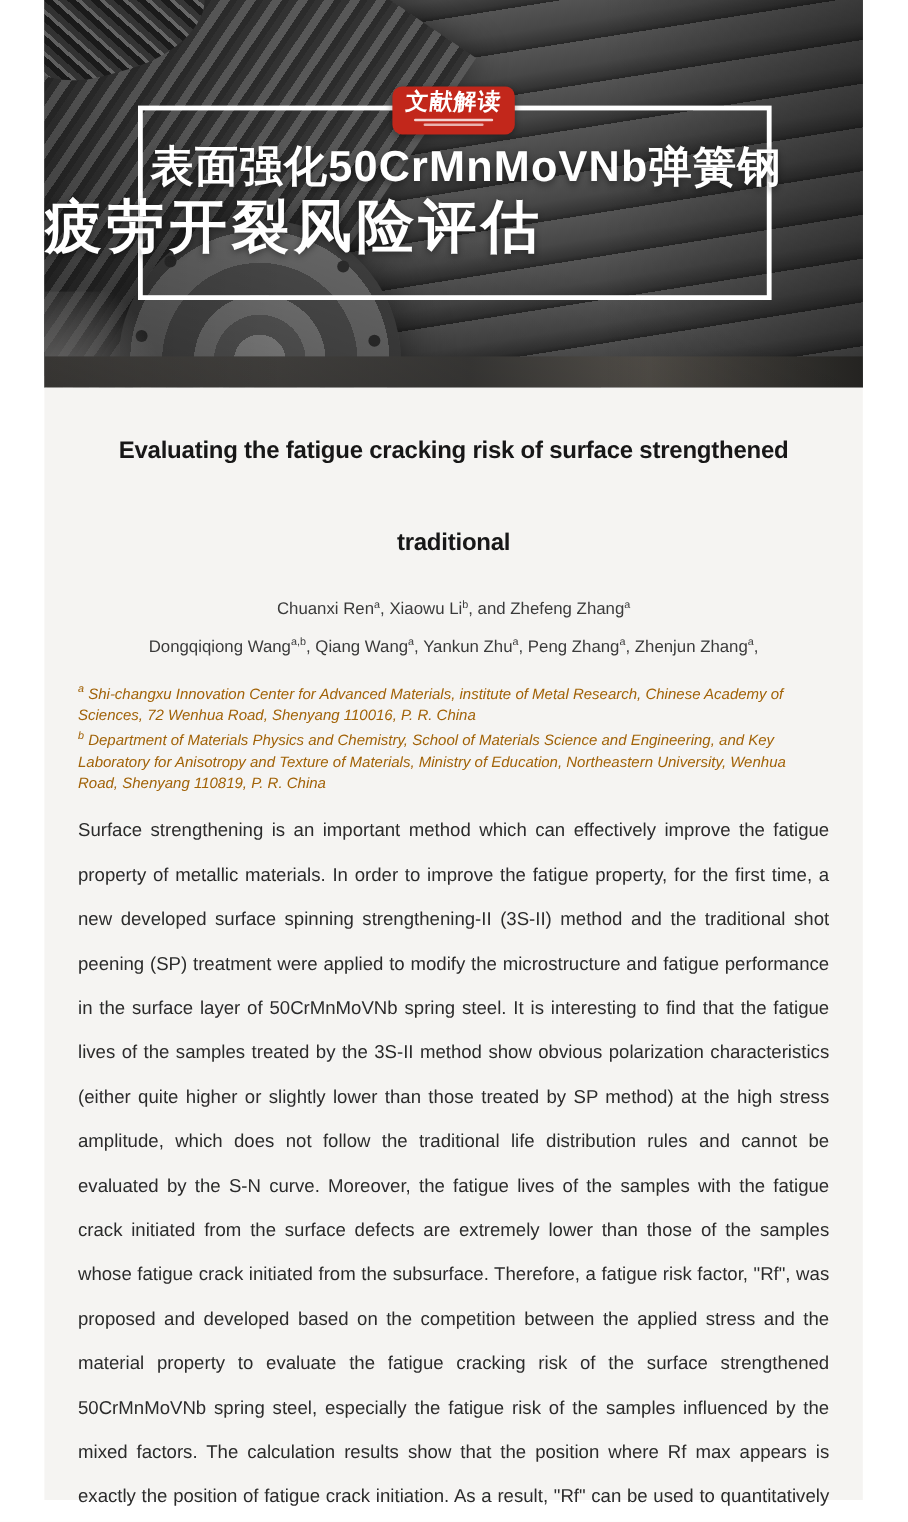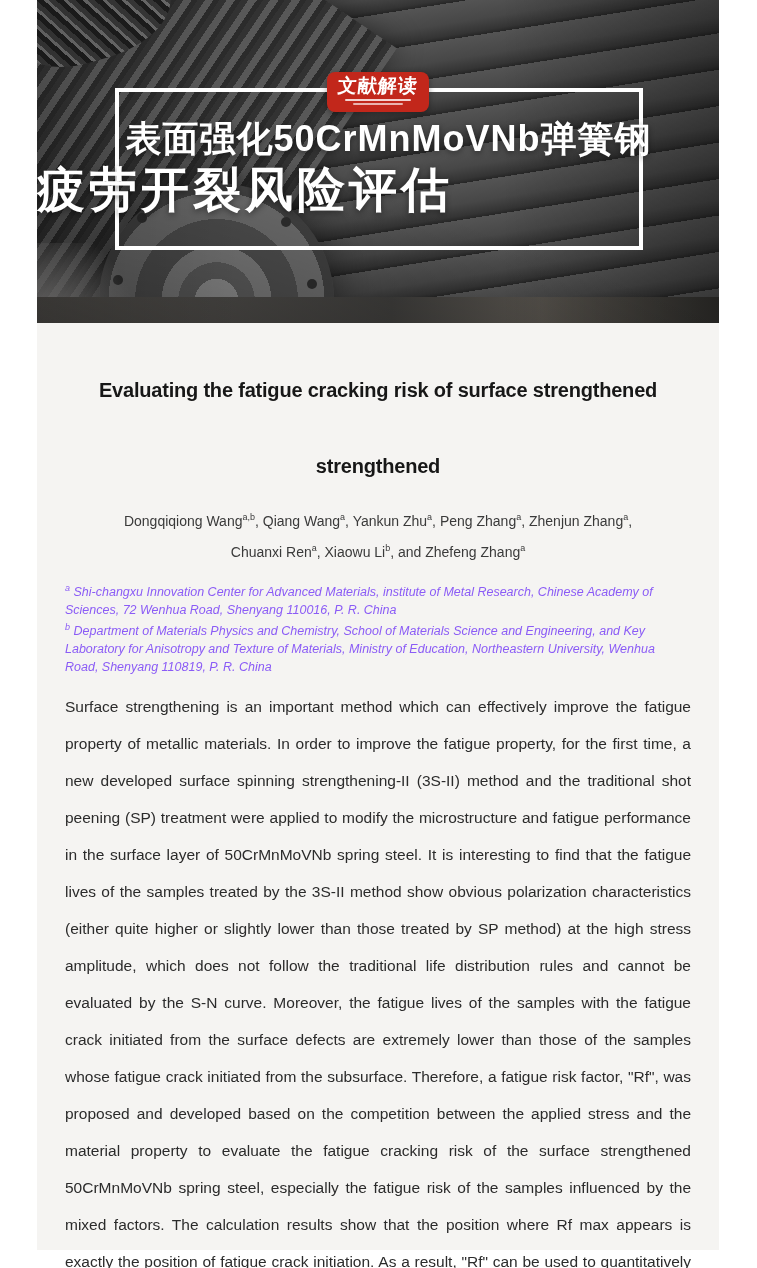--- a/index.html
+++ b/index.html
@@ -46,26 +46,26 @@
 
   .hero-title1 { position:absolute; left:0; right:0; top:118px; z-index:3; text-align:center;
     color:#ffffff; font-weight:800; font-size:36px; line-height:42px; letter-spacing:1px;
     text-shadow:0 2px 6px rgba(0,0,0,.45); white-space:nowrap;padding-left:21px; }
   .hero-title2 { position:absolute; left:0; right:0; top:163px; z-index:3; text-align:left;
     color:#ffffff; font-weight:800; font-size:48px; line-height:54px; letter-spacing:4px;
     text-shadow:0 2px 6px rgba(0,0,0,.45); white-space:nowrap; }
 
   
   .panel { position:absolute; left:37px; top:323px; width:682px; height:927px;
-    background:#f5f4f2; padding:44px 28px 0; }
+    background:#f5f4f2; padding:30px 28px 0; }
   .paper-title { text-align:center; color:#171717; font-weight:bold; font-size:20px;
     line-height:38px; letter-spacing:-0.2px; margin:4px 6px 0; }
   .authors { margin-top:18px; text-align:center; color:#3a3a3a; font-size:14px; line-height:28px; }
   .authors sup { font-size:9px; color:#3a3a3a; }
-  .affiliations { margin-top:14px; color:#8b5cf6; font-style:italic; font-size:12.5px; line-height:17.5px; }
+  .affiliations { margin-top:14px; color:#a16207; font-style:italic; font-size:12.5px; line-height:17.5px; }
   .affiliation sup { font-size:9px; }
   .abstract { margin-top:12px; color:#2b2b2b; font-size:15.5px; line-height:37px; text-align:justify; }
 </style>
 </head>
 <body>
 
 <div class="page">
   <div class="column">
 
     <div class="hero">
@@ -92,25 +92,25 @@
         <span class="hero-badge-sub2"></span>
       </div>
 
       <div class="hero-title1">表面强化50CrMnMoVNb弹簧钢</div>
       <div class="hero-title2">疲劳开裂风险评估</div>
     </div>
   </div>
 
   <div class="panel">
 
-    <h1 class="paper-title"><span>Evaluating the fatigue cracking risk of surface strengthened</span><br><br><span>strengthened</span></h1>
+    <h1 class="paper-title"><span>Evaluating the fatigue cracking risk of surface strengthened</span><br><br><span>traditional</span></h1>
 
     <div class="authors">
+      <div><span><span>Chuanxi Ren</span><sup>a</sup><span>, </span></span><span><span>Xiaowu Li</span><sup>b</sup><span>, and </span></span><span><span>Zhefeng Zhang</span><sup>a</sup><span></span></span></div>
       <div><span><span>Dongqiqiong Wang</span><sup>a,b</sup><span>, </span></span><span><span>Qiang Wang</span><sup>a</sup><span>, </span></span><span><span>Yankun Zhu</span><sup>a</sup><span>, </span></span><span><span>Peng Zhang</span><sup>a</sup><span>, </span></span><span><span>Zhenjun Zhang</span><sup>a</sup><span>,</span></span></div>
-      <div><span><span>Chuanxi Ren</span><sup>a</sup><span>, </span></span><span><span>Xiaowu Li</span><sup>b</sup><span>, and </span></span><span><span>Zhefeng Zhang</span><sup>a</sup><span></span></span></div>
     </div>
 
     <div class="affiliations">
       <p class="affiliation"><sup>a</sup> <span>Shi-changxu Innovation Center for Advanced Materials, institute of Metal Research, Chinese Academy of Sciences, 72 Wenhua Road, Shenyang 110016, P. R. China</span></p>
       <p class="affiliation"><sup>b</sup> <span>Department of Materials Physics and Chemistry, School of Materials Science and Engineering, and Key Laboratory for Anisotropy and Texture of Materials, Ministry of Education, Northeastern University, Wenhua Road, Shenyang 110819, P. R. China</span></p>
     </div>
 
     <p class="abstract">Surface strengthening is an important method which can effectively improve the fatigue property of metallic materials. In order to improve the fatigue property, for the first time, a new developed surface spinning strengthening-II (3S-II) method and the traditional shot peening (SP) treatment were applied to modify the microstructure and fatigue performance in the surface layer of 50CrMnMoVNb spring steel. It is interesting to find that the fatigue lives of the samples treated by the 3S-II method show obvious polarization characteristics (either quite higher or slightly lower than those treated by SP method) at the high stress amplitude, which does not follow the traditional life distribution rules and cannot be evaluated by the S-N curve. Moreover, the fatigue lives of the samples with the fatigue crack initiated from the surface defects are extremely lower than those of the samples whose fatigue crack initiated from the subsurface. Therefore, a fatigue risk factor, "Rf", was proposed and developed based on the competition between the applied stress and the material property to evaluate the fatigue cracking risk of the surface strengthened 50CrMnMoVNb spring steel, especially the fatigue risk of the samples influenced by the mixed factors. The calculation results show that the position where Rf max appears is exactly the position of fatigue crack initiation. As a result, "Rf" can be used to quantitatively evaluate the fatigue risk of metallic material under the influence of a variety of factors, including surface strengthening, surface roughness and residual compressive stress and so on.</p>
 
   </div>

